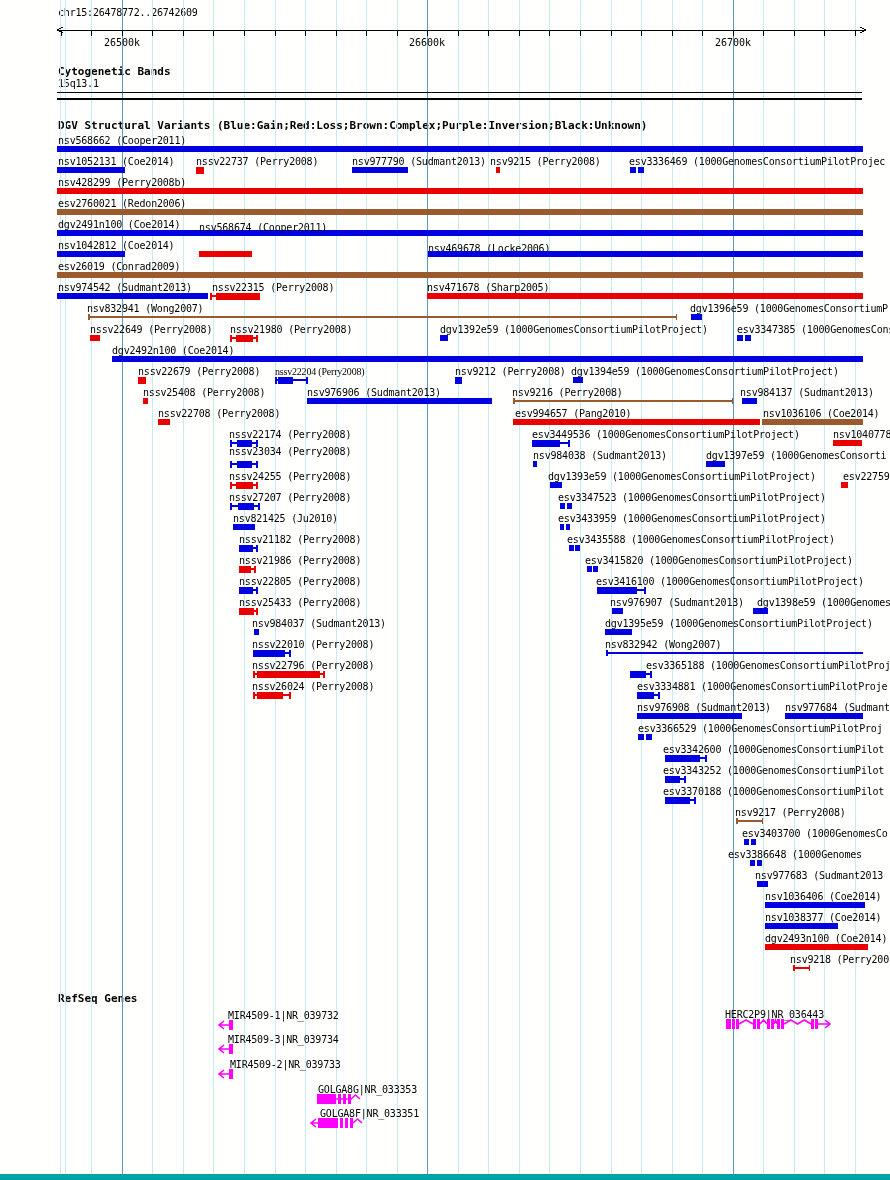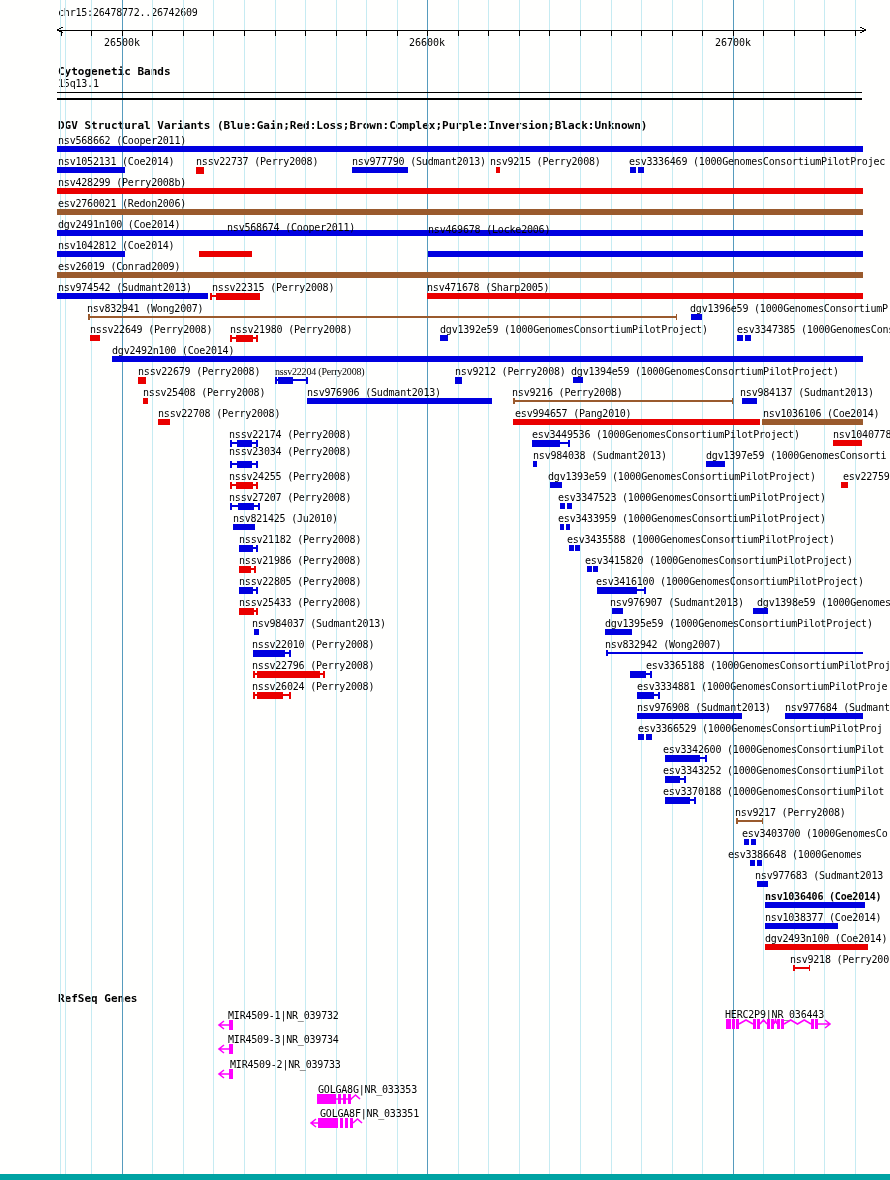--- a/index.html
+++ b/index.html
@@ -72,22 +72,22 @@
     <div class="abs" style="left: 496px; top: 167px; width: 4px; height: 6px; background: rgb(234, 0, 0);"></div>
     <div class="abs" style="left: 630px; top: 167px; width: 6px; height: 6px; background: rgb(0, 0, 224);"></div>
     <div class="abs" style="left: 638px; top: 167px; width: 6px; height: 6px; background: rgb(0, 0, 224);"></div>
     <span class="lab" style="left: 58px; top: 177px; position: absolute;">nsv428299 (Perry2008b)</span>
     <div class="abs" style="left: 57px; top: 188px; width: 806px; height: 6px; background: rgb(234, 0, 0);"></div>
     <span class="lab" style="left: 58px; top: 198px; position: absolute;">esv2760021 (Redon2006)</span>
     <div class="abs" style="left: 57px; top: 209px; width: 806px; height: 6px; background: rgb(154, 90, 45);"></div>
     <span class="lab" style="left: 58px; top: 219px; position: absolute;">dgv2491n100 (Coe2014)</span>
     <div class="abs" style="left: 57px; top: 230px; width: 806px; height: 6px; background: rgb(0, 0, 224);"></div>
     <span class="lab" style="left: 58px; top: 240px; position: absolute;">nsv1042812 (Coe2014)</span>
-    <span class="lab" style="left: 199px; top: 222px; position: absolute; margin-left: 28px;">nsv568674 (Cooper2011)</span>
-    <span class="lab" style="left: 428px; top: 224px; position: absolute; text-align: center;">nsv469678 (Locke2006)</span>
+    <span class="lab" style="left: 199px; top: 222px; position: absolute;">nsv568674 (Cooper2011)</span>
+    <span class="lab" style="left: 428px; top: 243px; position: absolute; text-align: center;">nsv469678 (Locke2006)</span>
     <div class="abs" style="left: 57px; top: 251px; width: 68px; height: 6px; background: rgb(0, 0, 224);"></div>
     <div class="abs" style="left: 199px; top: 251px; width: 53px; height: 6px; background: rgb(234, 0, 0);"></div>
     <div class="abs" style="left: 428px; top: 251px; width: 435px; height: 6px; background: rgb(0, 0, 224);"></div>
     <span class="lab" style="left: 58px; top: 261px; position: absolute;">esv26019 (Conrad2009)</span>
     <div class="abs" style="left: 57px; top: 272px; width: 806px; height: 6px; background: rgb(154, 90, 45);"></div>
     <span class="lab" style="left: 58px; top: 282px; position: absolute;">nsv974542 (Sudmant2013)</span>
     <span class="lab" style="left: 212px; top: 282px; position: absolute;">nssv22315 (Perry2008)</span>
     <span class="lab" style="left: 427px; top: 282px; position: absolute;">nsv471678 (Sharp2005)</span>
     <div class="abs" style="left: 57px; top: 293px; width: 151px; height: 6px; background: rgb(0, 0, 224);"></div>
     <div class="abs" style="left: 210px; top: 295px; width: 50px; height: 2px; background: rgb(234, 0, 0);"></div>
@@ -272,21 +272,21 @@
     <div class="abs" style="left: 736px; top: 818px; width: 1.5px; height: 6px; background: rgb(154, 90, 45);"></div>
     <div class="abs" style="left: 761.5px; top: 818px; width: 1.5px; height: 6px; background: rgb(154, 90, 45);"></div>
     <span class="lab" style="left: 742px; top: 828px; position: absolute;">esv3403700 (1000GenomesCo</span>
     <div class="abs" style="left: 744px; top: 839px; width: 5px; height: 6px; background: rgb(0, 0, 224);"></div>
     <div class="abs" style="left: 751px; top: 839px; width: 5px; height: 6px; background: rgb(0, 0, 224);"></div>
     <span class="lab" style="left: 728px; top: 849px; position: absolute;">esv3386648 (1000Genomes</span>
     <div class="abs" style="left: 750px; top: 860px; width: 5px; height: 6px; background: rgb(0, 0, 224);"></div>
     <div class="abs" style="left: 757px; top: 860px; width: 5px; height: 6px; background: rgb(0, 0, 224);"></div>
     <span class="lab" style="left: 755px; top: 870px; position: absolute;">nsv977683 (Sudmant2013</span>
     <div class="abs" style="left: 757px; top: 881px; width: 11px; height: 6px; background: rgb(0, 0, 224);"></div>
-    <span class="lab" style="left: 765px; top: 891px; position: absolute; font-weight: bold;">nsv1036406 (Coe2014)</span>
+    <span class="lab" style="left: 765px; top: 891px; position: absolute;">nsv1036406 (Coe2014)</span>
     <div class="abs" style="left: 765px; top: 902px; width: 100px; height: 6px; background: rgb(0, 0, 224);"></div>
     <span class="lab" style="left: 765px; top: 912px; position: absolute;">nsv1038377 (Coe2014)</span>
     <div class="abs" style="left: 765px; top: 923px; width: 73px; height: 6px; background: rgb(0, 0, 224);"></div>
     <span class="lab" style="left: 765px; top: 933px; position: absolute;">dgv2493n100 (Coe2014)</span>
     <div class="abs" style="left: 765px; top: 944px; width: 103px; height: 6px; background: rgb(234, 0, 0);"></div>
     <span class="lab" style="left: 790px; top: 954px; position: absolute;">nsv9218 (Perry200</span>
     <div class="abs" style="left: 793px; top: 967px; width: 17px; height: 1.5px; background: rgb(234, 0, 0);"></div>
     <div class="abs" style="left: 793px; top: 965px; width: 1.5px; height: 6px; background: rgb(234, 0, 0);"></div>
     <div class="abs" style="left: 808.5px; top: 965px; width: 1.5px; height: 6px; background: rgb(234, 0, 0);"></div>
     <span class="lab" style="left: 228px; top: 1010px; position: absolute;">MIR4509-1|NR_039732</span>

